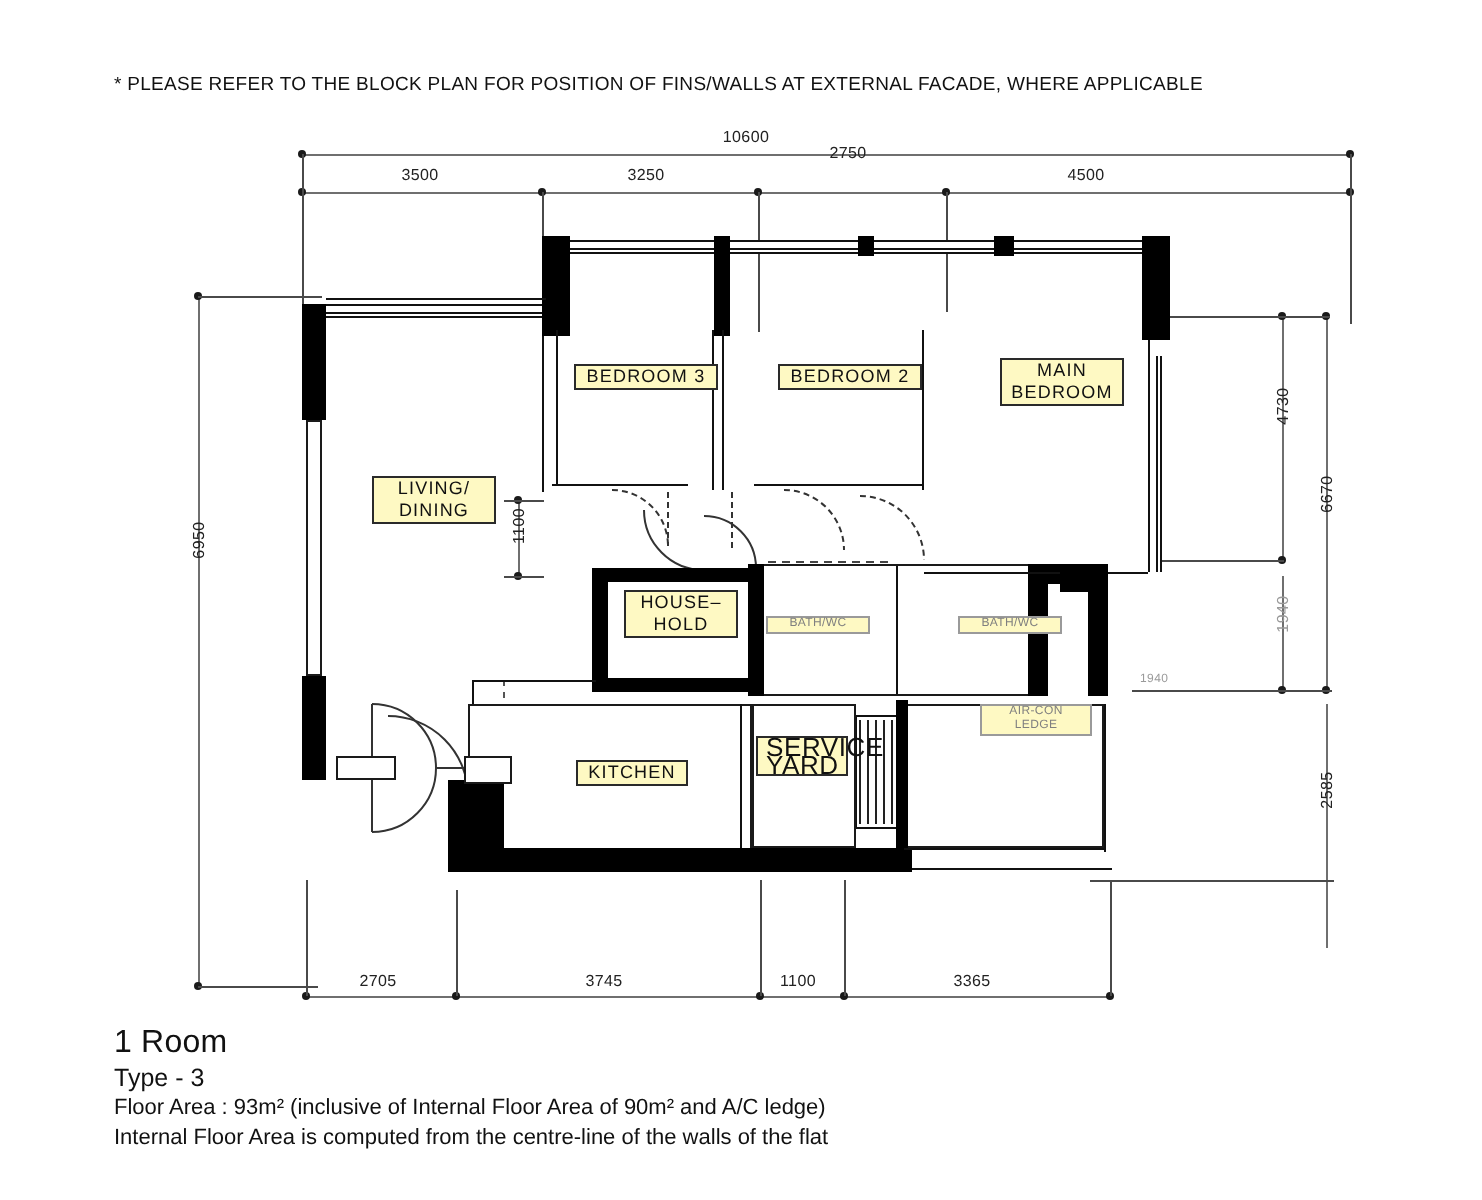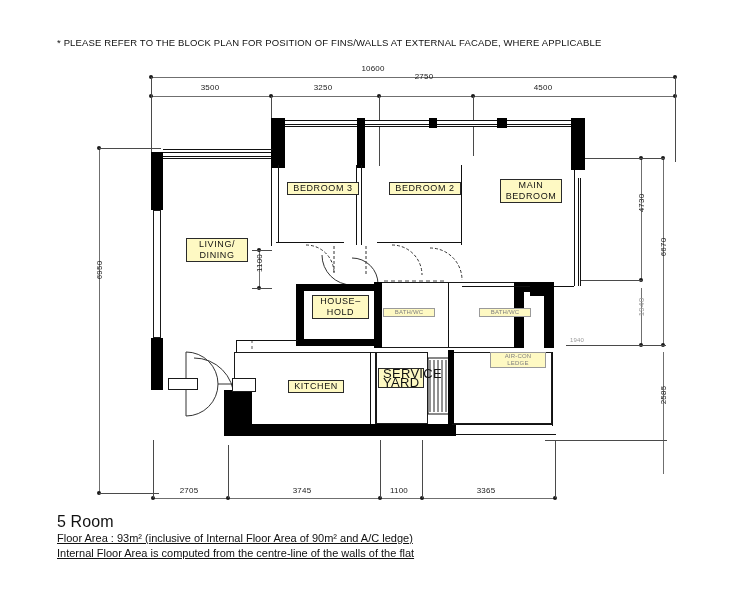--- a/index.html
+++ b/index.html
@@ -161,21 +161,20 @@
     line-height: 19px;
     letter-spacing: 0.1px;
   }
   .cap-sub {
     font-size: 12.5px;
     line-height: 16px;
   }
   .cap-line {
     font-size: 11px;
     line-height: 15px;
-    text-decoration: underline;
   }
 
   
   .legend {
     position: absolute;
     left: 537px;
     top: 527px;
     width: 185px;
   }
   .legend-title {
@@ -412,19 +411,20 @@
 HOLD</div>
   <div class="room-label" style="left:288px; top:380px; width:56px;">KITCHEN</div>
   <div class="room-label small" style="left:378px; top:368px; width:46px;">SERVICE
 YARD</div>
   <div class="room-label tiny" style="left:383px; top:308px; width:52px;">BATH/WC</div>
   <div class="room-label tiny" style="left:479px; top:308px; width:52px;">BATH/WC</div>
   <div class="room-label tiny" style="left:490px; top:352px; width:56px;">AIR-CON
 LEDGE</div>
 
   <div class="caption">
-    <div class="cap-title">5 Room</div>
+    <div class="cap-title">1 Room</div>
+    <div class="cap-sub">Type - 3</div>
     <div class="cap-line">Floor Area : 93m² (inclusive of Internal Floor Area of 90m² and A/C ledge)</div>
     <div class="cap-line">Internal Floor Area is computed from the centre-line of the walls of the flat</div>
   </div>
 
 
 </div>
 
 </body></html>

